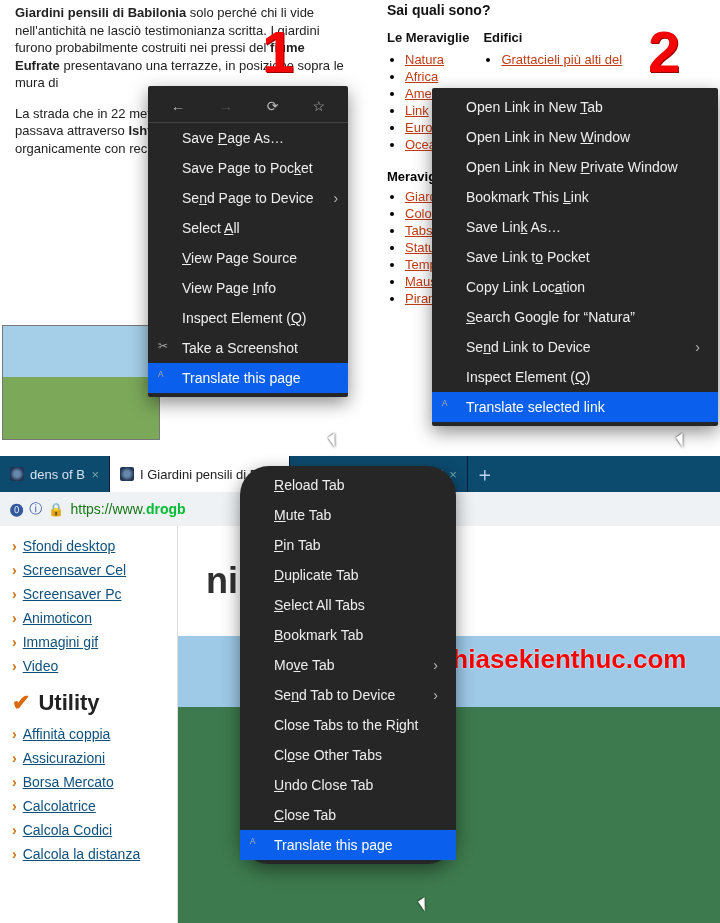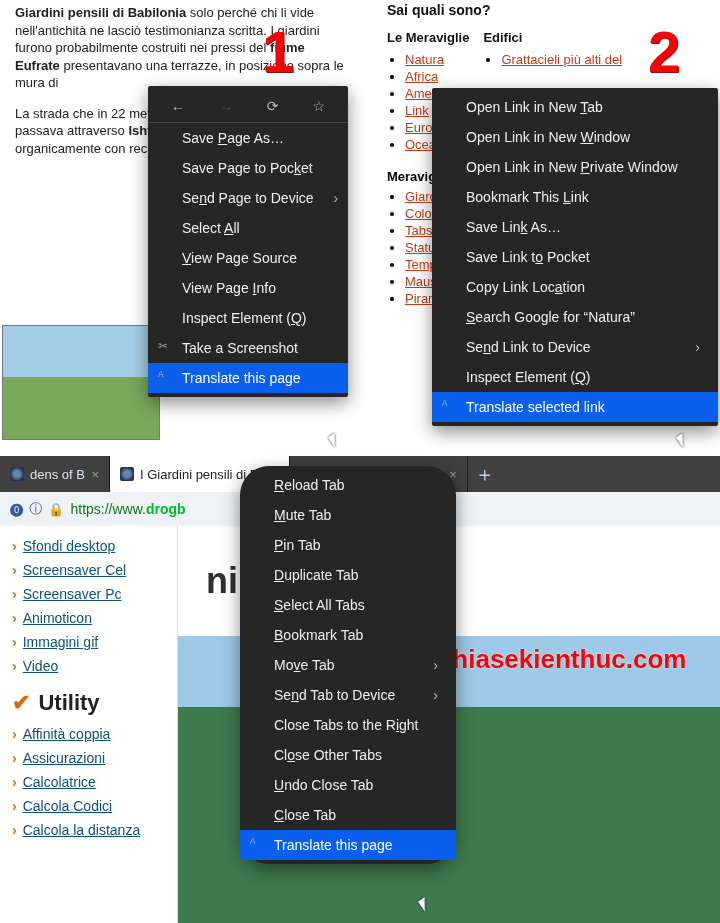--- a/index.html
+++ b/index.html
@@ -84,21 +84,21 @@
     transform: rotate(-35deg);
     filter: drop-shadow(0 0 1px #000);
   }
   .cur1 { left: 330px; top: 432px; }
   .cur2 { left: 678px; top: 432px; }
   .cur3 { left: 420px; top: 896px; }
 
   
   .browser { position: absolute; left: 0; top: 456px; width: 720px; }
   .tabstrip {
-    background: #404040; height: 36px; display: flex; align-items: stretch;
+    background: #0c4a6e; height: 36px; display: flex; align-items: stretch;
     font-size: 13px;
   }
   .tab {
     display: flex; align-items: center; gap: 6px;
     padding: 0 10px; color: #d7e2f3; min-width: 110px;
     border-right: 1px solid #0a1c38;
   }
   .tab.active { background: #fff; color: #222; }
   .tab .fav { width: 14px; height: 14px; background: radial-gradient(#68a 30%, #235 70%); border-radius: 2px; }
   .tab .cls { margin-left: auto; color: #7aa; }
@@ -318,20 +318,23 @@
         <span>Utility</span>
       </div>
       <div id="sb2">
           <div class="item">
             <a>Affinità coppia</a>
           </div>
           <div class="item">
             <a>Assicurazioni</a>
           </div>
           <div class="item">
+            <a>Borsa Mercato</a>
+          </div>
+          <div class="item">
             <a>Calcolatrice</a>
           </div>
           <div class="item">
             <a>Calcola Codici</a>
           </div>
           <div class="item">
             <a>Calcola la distanza</a>
           </div>
         </div>
     </div>

